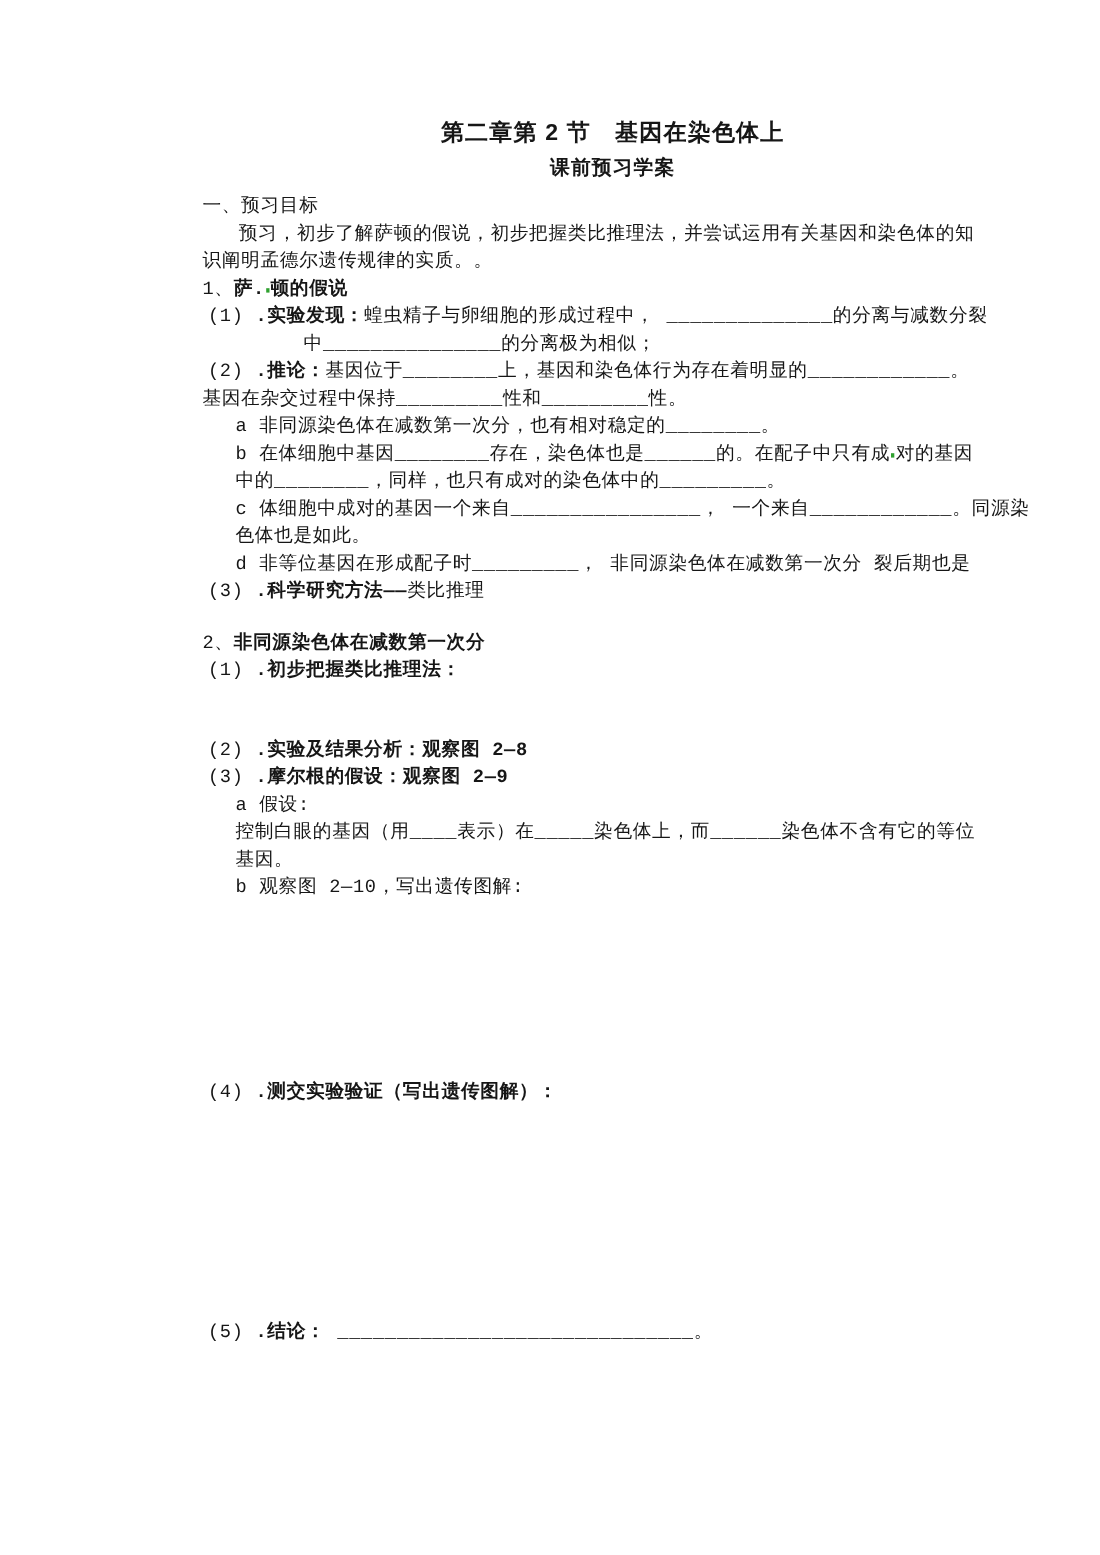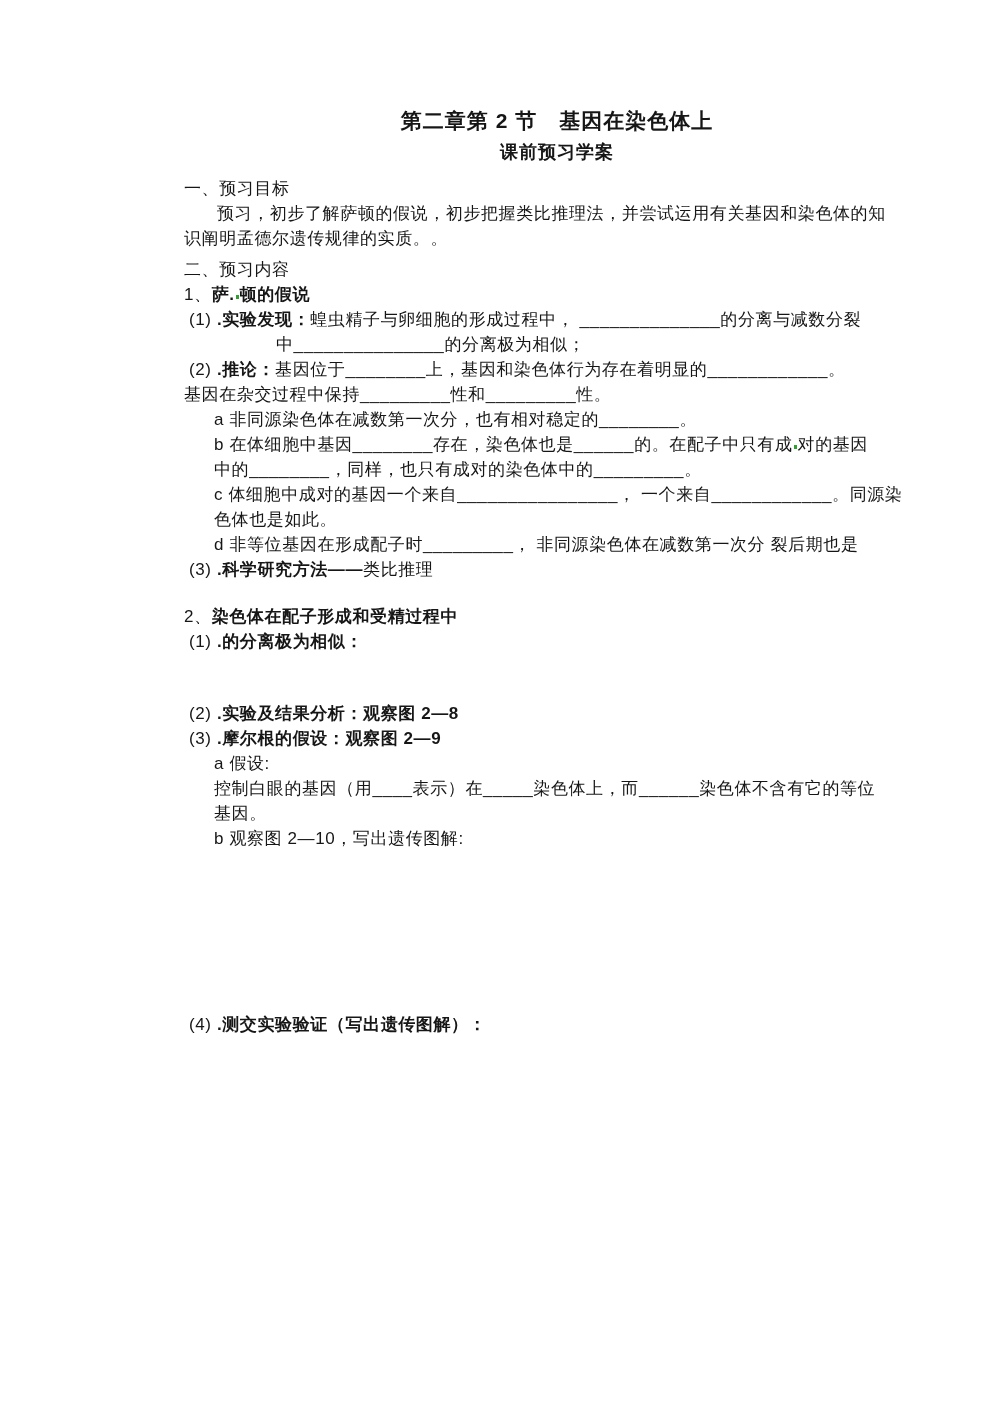--- a/index.html
+++ b/index.html
@@ -35,20 +35,21 @@
   .subtitle{
     font-size:18px;
     font-weight:700;
     line-height:28px;
     margin-top:2px;
     letter-spacing:1px;
     white-space:nowrap;
   }
   .content{
     margin:10px 100px 16px 150px;
+    font-family:Liberation Mono, monospace;
   }
   .line{
     font-size:17px;
     line-height:25px;
     letter-spacing:0.6px;
     white-space:nowrap;
   }
   .line .b{font-weight:700;}
   
   .lv0{margin-left:0;}
@@ -70,36 +71,36 @@
 
 <div class="page">
   <div class="doc-header">
     <div class="title">第二章第 2 节　基因在染色体上</div>
     <div class="subtitle">课前预习学案</div>
   </div>
   <div class="content">
       <div class="line lv0"><span>一、预习目标</span></div>
       <div class="line lvpara"><span>预习，初步了解萨顿的假说，初步把握类比推理法，并尝试运用有关基因和染色体的知</span></div>
       <div class="line lv0"><span>识阐明孟德尔遗传规律的实质。。</span></div>
-      <div class="line lv0" style="margin-top: 6px;"><span>二、预习内容</span></div>
       <div class="line lv0"><span>1、</span><span class="b">萨</span><span class="b">.</span><span class="green-mark"></span><span class="b">顿的假说</span></div>
       <div class="line lvp"><span>(1) </span><span class="b">.实验发现：</span><span>蝗虫精子与卵细胞的形成过程中， </span><span>______________</span><span>的分离与减数分裂</span></div>
       <div class="line lv3"><span>中</span><span>_______________</span><span>的分离极为相似；</span></div>
       <div class="line lvp"><span>(2) </span><span class="b">.推论：</span><span>基因位于________上，基因和染色体行为存在着明显的____________。</span></div>
       <div class="line lv0"><span>基因在杂交过程中保持_________性和_________性。</span></div>
       <div class="line lv2"><span>a 非同源染色体在减数第一次分，也有相对稳定的________。</span></div>
       <div class="line lv2"><span>b 在体细胞中基因________存在，染色体也是______的。在配子中只有成</span><span class="green-mark"></span><span>对的基因</span></div>
       <div class="line lv2"><span>中的________，同样，也只有成对的染色体中的_________。</span></div>
       <div class="line lv2"><span>c 体细胞中成对的基因一个来自________________， 一个来自____________。同源染</span></div>
       <div class="line lv2"><span>色体也是如此。</span></div>
       <div class="line lv2"><span>d 非等位基因在形成配子时_________， 非同源染色体在减数第一次分 裂后期也是</span></div>
       <div class="line lvp"><span>(3) </span><span class="b">.科学研究方法——</span><span>类比推理</span></div>
-      <div class="line lv0" style="margin-top: 22px;"><span>2、</span><span class="b">染色体在配子形成和受精过程中</span></div>
-      <div class="line lvp"><span>(1) </span><span class="b">.的分离极为相似：</span></div>
+      <div class="line lv0" style="margin-top: 22px;"><span>2、</span><span class="b">非同源染色体在减数第一次分</span></div>
+      <div class="line lvp"><span>(1) </span><span class="b">.初步把握类比推理法：</span></div>
       <div class="line lvp" style="margin-top: 47px;"><span>(2) </span><span class="b">.实验及结果分析：观察图 2—8</span></div>
       <div class="line lvp"><span>(3) </span><span class="b">.摩尔根的假设：观察图 2—9</span></div>
       <div class="line lv2"><span>a 假设:</span></div>
       <div class="line lv2"><span>控制白眼的基因（用____表示）在_____染色体上，而______染色体不含有它的等位</span></div>
       <div class="line lv2"><span>基因。</span></div>
       <div class="line lv2"><span>b 观察图 2—10，写出遗传图解:</span></div>
       <div class="line lvp" style="margin-top: 161px;"><span>(4) </span><span class="b">.测交实验验证（写出遗传图解）：</span></div>
+      <div class="line lvp" style="margin-top: 193px;"><span>(5) </span><span class="b">.结论：</span><span> ______________________________</span><span>。</span></div>
     </div>
 </div>
 
 </body></html>

